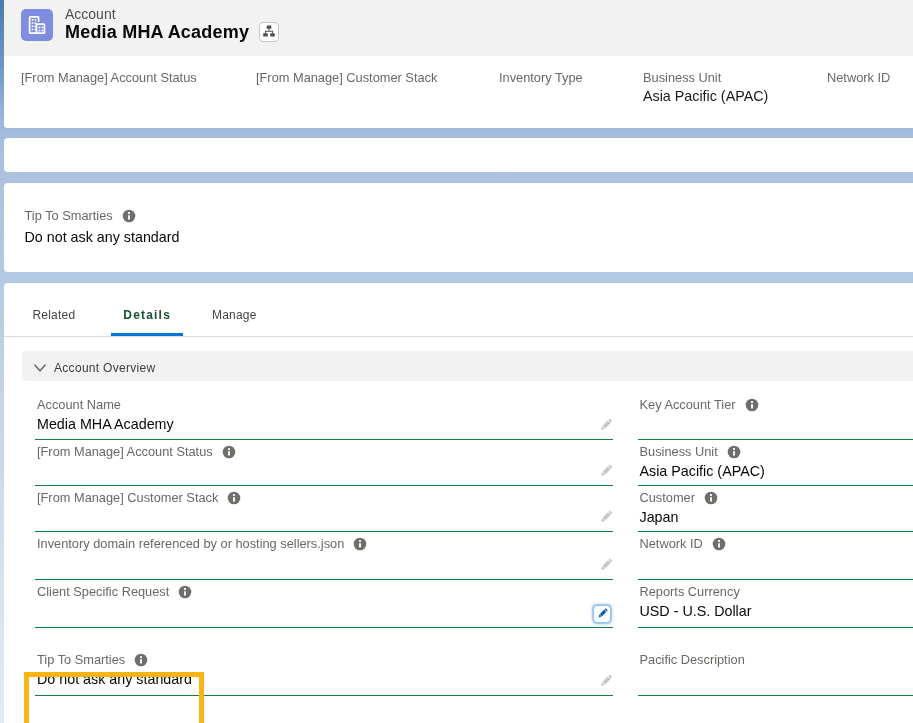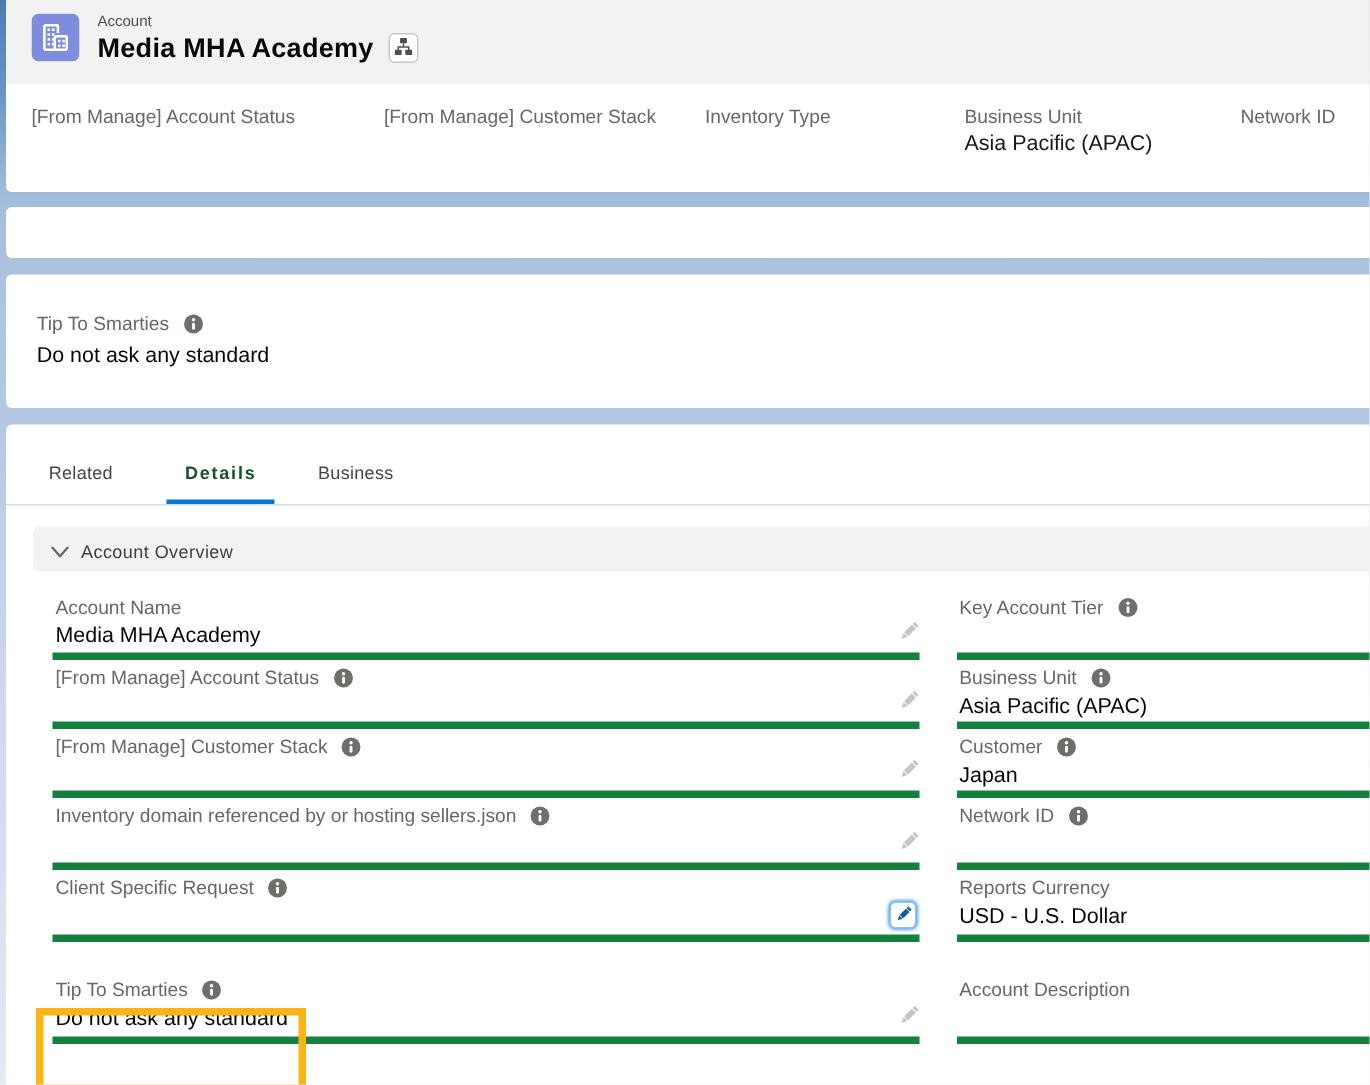--- a/index.html
+++ b/index.html
@@ -11,29 +11,29 @@
       #acc2df 177px, #b3c8e2 275px, #c6d4e9 400px, #d9e2ef 600px, #e3eaf4 723px);
     position:relative;
     color:#080707;
   }
   .card { position:absolute; left:4px; width:1216px; background:#fff; border-radius:4px; }
 
   
   #header-card { top:0; height:128px; border-radius:0 0 4px 4px; overflow:hidden; }
   .header-top { height:56px; background:#f3f2f2; position:relative; }
   .entity-icon { position:absolute; left:17px; top:9px; width:32px; height:32px; }
-  .entity-label { position:absolute; left:61px; top:6px; font-size:10px; line-height:17px; color:#514f4c; }
+  .entity-label { position:absolute; left:61px; top:6px; font-size:14px; line-height:17px; color:#514f4c; }
   .page-title { position:absolute; left:61px; top:20px; font-size:18px; line-height:24px; font-weight:bold; letter-spacing:.2px; color:#080707; }
   .hierarchy-btn { position:absolute; left:255px; top:22px; width:20px; height:20px; background:#fff;
     border:1px solid #c9c7c5; border-radius:4px; display:flex; align-items:center; justify-content:center; cursor:pointer; }
   .highlights { position:relative; height:72px; background:#fff; }
   .hl-item { position:absolute; top:14px; }
   .hl-label { font-size:12.8px; line-height:16px; color:#696864; white-space:nowrap; }
   .hl-value { font-size:14.3px; line-height:19px; margin-top:.5px; color:#181818; white-space:nowrap; }
-  .hl-0 { left:17px; } .hl-1 { left:252px; } .hl-2 { left:466px; } .hl-3 { left:639px; } .hl-4 { left:823px; }
+  .hl-0 { left:17px; } .hl-1 { left:252px; } .hl-2 { left:495px; } .hl-3 { left:639px; } .hl-4 { left:823px; }
 
   
   #empty-card { top:138px; height:34px; }
   #tip-card { top:183px; height:89px; padding:24px 0 0 20.5px; }
   .field-label { font-size:12.8px; line-height:17px; color:#696864; display:flex; align-items:center; white-space:nowrap; }
   .field-value { font-size:14.3px; line-height:19px; margin-top:4px; color:#080707; white-space:nowrap; }
   .info-icon { display:inline-block; width:14px; height:14px; margin-left:9px; flex:none; }
 
   
   #tabs-card { top:283px; height:448px; border-radius:4px 4px 0 0; }
@@ -43,21 +43,21 @@
   .tab.active { font-weight:bold; color:#14532d; letter-spacing:1.2px; margin-right:17px; }
   .tab.active::after { content:""; position:absolute; left:0; right:0; bottom:0; height:3px; background:#0176d3; }
 
   .section-header { margin:14px 0 0 18px; height:30px; background:#f3f2f2; border-radius:4px;
     display:flex; align-items:center; padding-left:11px; padding-top:4px; cursor:pointer; }
   .section-title { font-size:12px; color:#3e3e3c; margin-left:7px; letter-spacing:.3px; }
 
   .fields { margin:11.5px 0 0 31px; display:flex; }
   .col { width:577.5px; }
   .col-right { margin-left:25px; }
-  .frow { position:relative; border-bottom:5px solid #15803d; }
+  .frow { position:relative; border-bottom:1px solid #15803d; }
   .col .frow:nth-child(1) { height:47px; }
   .col .frow:nth-child(2) { height:46px; }
   .col .frow:nth-child(3) { height:46px; }
   .col .frow:nth-child(4) { height:48px; }
   .col .frow:nth-child(5) { height:48px; }
   .col .frow:nth-child(6) { height:48px;margin-top:20px; }
   .col .frow:nth-child(7) { height:52px; border-bottom:none; }
   .frow .field-label { padding-top:4.5px; padding-left:2px; line-height:16px; }
   .frow .field-value { margin-top:2px; padding-left:2px; }
   .edit-btn { position:absolute; right:-1px; bottom:6px; width:16px; height:16px; border:none; background:transparent; padding:0; cursor:pointer; }
@@ -162,21 +162,21 @@
         </svg>
     </span>
   </div>
   <div class="field-value">Do not ask any standard</div>
 </div>
 
 <div class="card" id="tabs-card">
   <div class="tabs-row">
     <div class="tab">Related</div>
     <div class="tab active">Details</div>
-    <div class="tab">Business</div>
+    <div class="tab">Manage</div>
   </div>
 
   <div class="section-header">
     <span style="display:flex">
       <svg width="14" height="12" viewBox="0 0 14 12" fill="none" stroke="#6b6965" stroke-width="1.6" stroke-linecap="round" stroke-linejoin="round">
         <path d="M2 3.2 L7 8.8 L12 3.2"></path>
       </svg>
     </span>
     <span class="section-title">Account Overview</span>
   </div>
@@ -335,21 +335,21 @@
         <div class="field-value"></div>
       </div>
       <div class="frow">
         <div class="field-label">
           <span>Reports Currency</span>
         </div>
         <div class="field-value">USD - U.S. Dollar</div>
       </div>
       <div class="frow">
         <div class="field-label">
-          <span>Account Description</span>
+          <span>Pacific Description</span>
         </div>
         <div class="field-value"></div>
       </div>
     </div>
   </div>
 </div>
 
 <div class="annotation-box"></div>
 
 </body></html>

